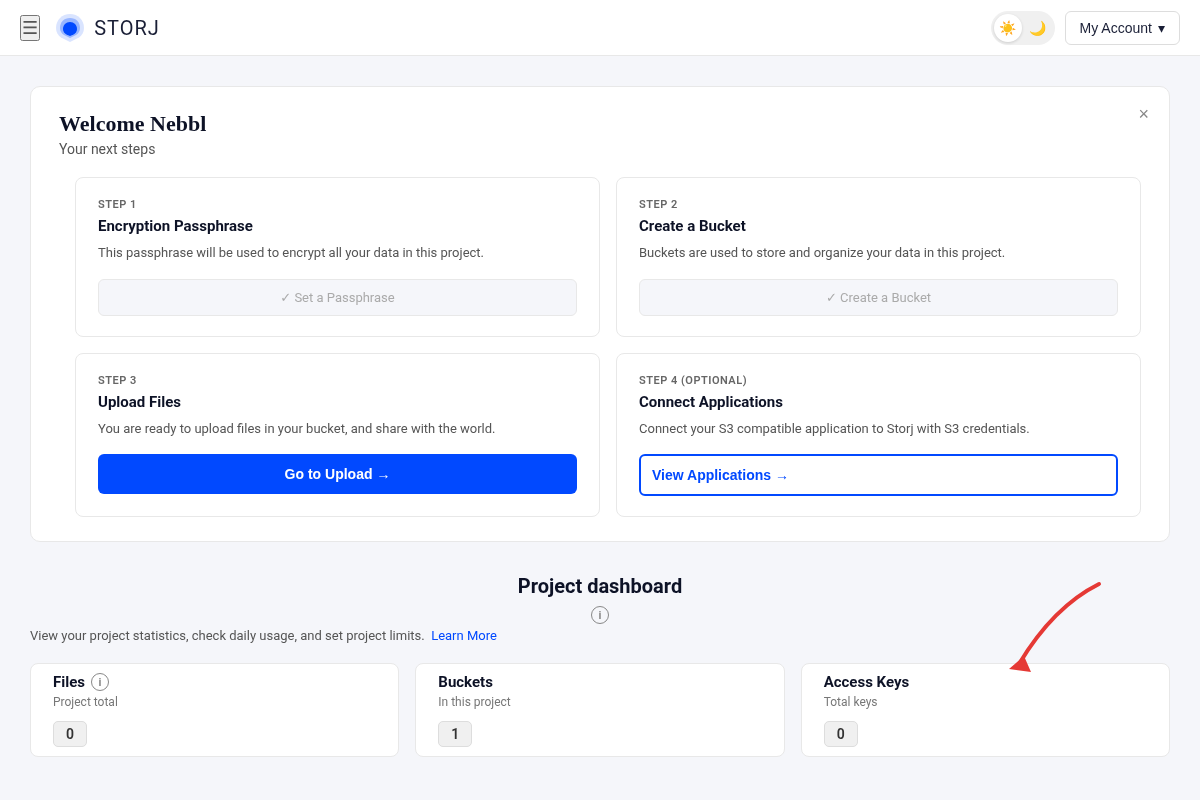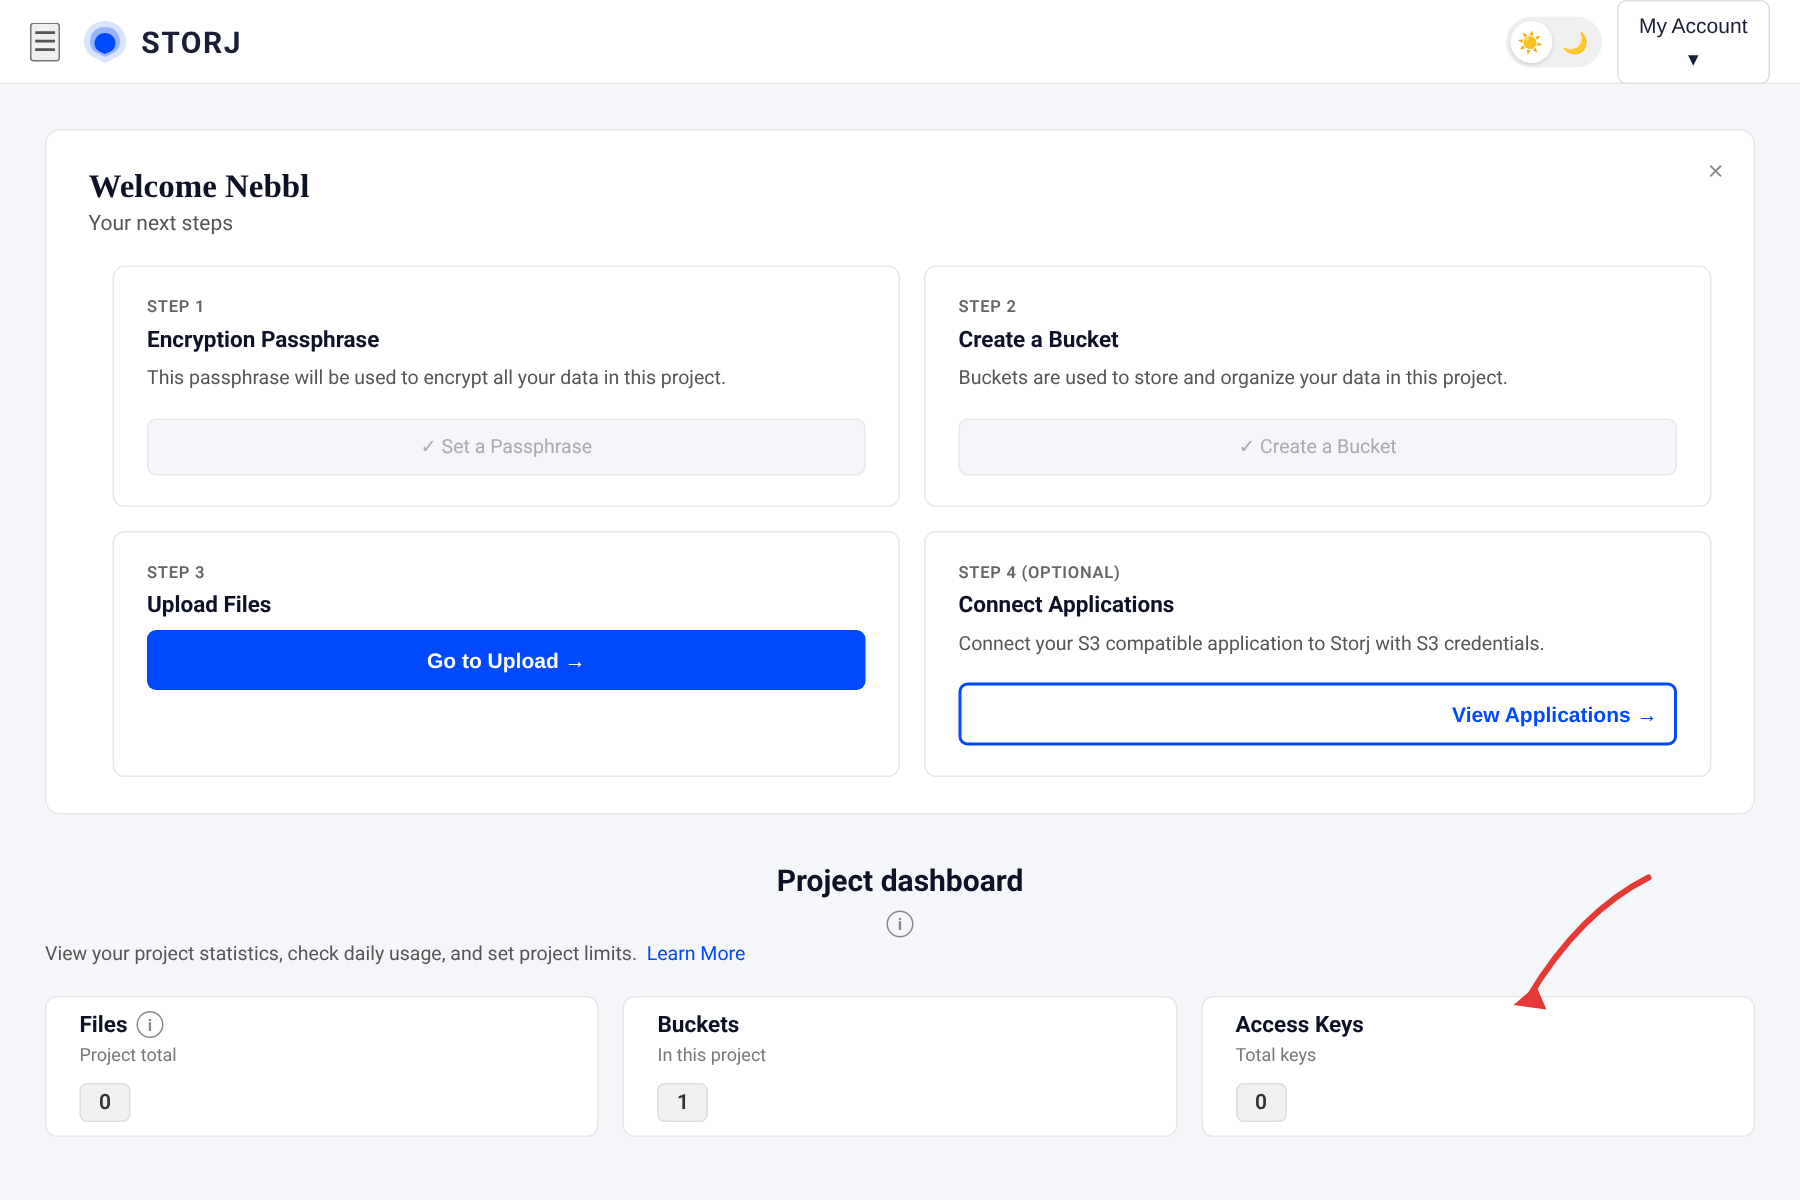--- a/index.html
+++ b/index.html
@@ -8,38 +8,37 @@
     
     .header {
       display: flex; align-items: center; justify-content: space-between;
       background: #fff; border-bottom: 1px solid #e8e8e8;
       padding: 0 20px; height: 56px;
     }
     .header-left { display: flex; align-items: center; gap: 12px; }
     .menu-icon { cursor: pointer; font-size: 18px; color: #555; }
     .logo { display: flex; align-items: center; gap: 6px; }
     .logo-icon { width: 36px; height: 36px; }
-    .logo-text { font-size: 20px; font-weight: 700; color: #1a1f36; letter-spacing: 1px; }
+    .logo-text { font-size: 20px; font-weight: 400; color: #1a1f36; letter-spacing: 1px; }
     .header-right { display: flex; align-items: center; gap: 10px; }
     .theme-toggle {
       display: flex; align-items: center; background: #f0f0f0;
       border-radius: 20px; padding: 3px; gap: 2px;
     }
     .theme-btn {
       width: 28px; height: 28px; border-radius: 50%; border: none;
       cursor: pointer; display: flex; align-items: center; justify-content: center;
       font-size: 14px; background: transparent; color: #666;
     }
     .theme-btn.active { background: #fff; box-shadow: 0 1px 3px rgba(0,0,0,0.15); }
     .my-account-btn {
       display: flex; align-items: center; gap: 6px;
       border: 1px solid #ddd; border-radius: 6px; padding: 8px 14px;
       background: #fff; cursor: pointer; font-size: 14px; font-weight: 500;
       color: #1a1f36;
-      flex-direction: column;
     }
 
     
     .main { padding: 30px 30px; max-width: 1200px; }
 
     
     .welcome-section {
       background: #fff; border-radius: 10px; padding: 24px 28px;
       border: 1px solid #e8e8e8; margin-bottom: 32px; position: relative;
     }
@@ -64,21 +63,21 @@
       padding: 10px; border-radius: 6px; background: #f5f6fa;
       color: #aaa; font-size: 13px; border: 1px solid #e8e8e8;
     }
     .btn-primary {
       display: flex; align-items: flex-end; justify-content: center; gap: 8px;
       width: 100%; padding: 12px; border-radius: 6px;
       background: #0149ff; color: #fff; font-size: 14px; font-weight: 600;
       border: none; cursor: pointer;
     }
     .btn-outline {
-      display: flex; align-items: center; justify-content: flex-end; gap: 8px;
+      display: flex; align-items: center; justify-content: flex-start; gap: 8px;
       width: 100%; padding: 11px; border-radius: 6px;
       background: #fff; color: #0149ff; font-size: 14px; font-weight: 600;
       border: 2px solid #0149ff; cursor: pointer;
     }
 
     
     .dashboard-header { margin-bottom: 6px; }
     .dashboard-title {
       display: flex; align-items: center; gap: 8px;
       font-size: 20px; font-weight: 700; color: #0d1226; margin-bottom: 4px; flex-direction: column;
@@ -170,20 +169,21 @@
         <div class="step-title">Create a Bucket</div>
         <div class="step-desc">Buckets are used to store and organize your data in this project.</div>
         <div class="step-action-disabled">
           <span>✓  Create a Bucket</span>
         </div>
       </div>
 
       <div class="step-card">
         <div class="step-label">STEP 3</div>
         <div class="step-title">Upload Files</div>
+        <div class="step-desc">You are ready to upload files in your bucket, and share with the world.</div>
         <button class="btn-primary">
           <span>Go to Upload →</span>
         </button>
       </div>
 
       <div class="step-card">
         <div class="step-label">STEP 4 (OPTIONAL)</div>
         <div class="step-title">Connect Applications</div>
         <div class="step-desc">Connect your S3 compatible application to Storj with S3 credentials.</div>
         <button class="btn-outline">

